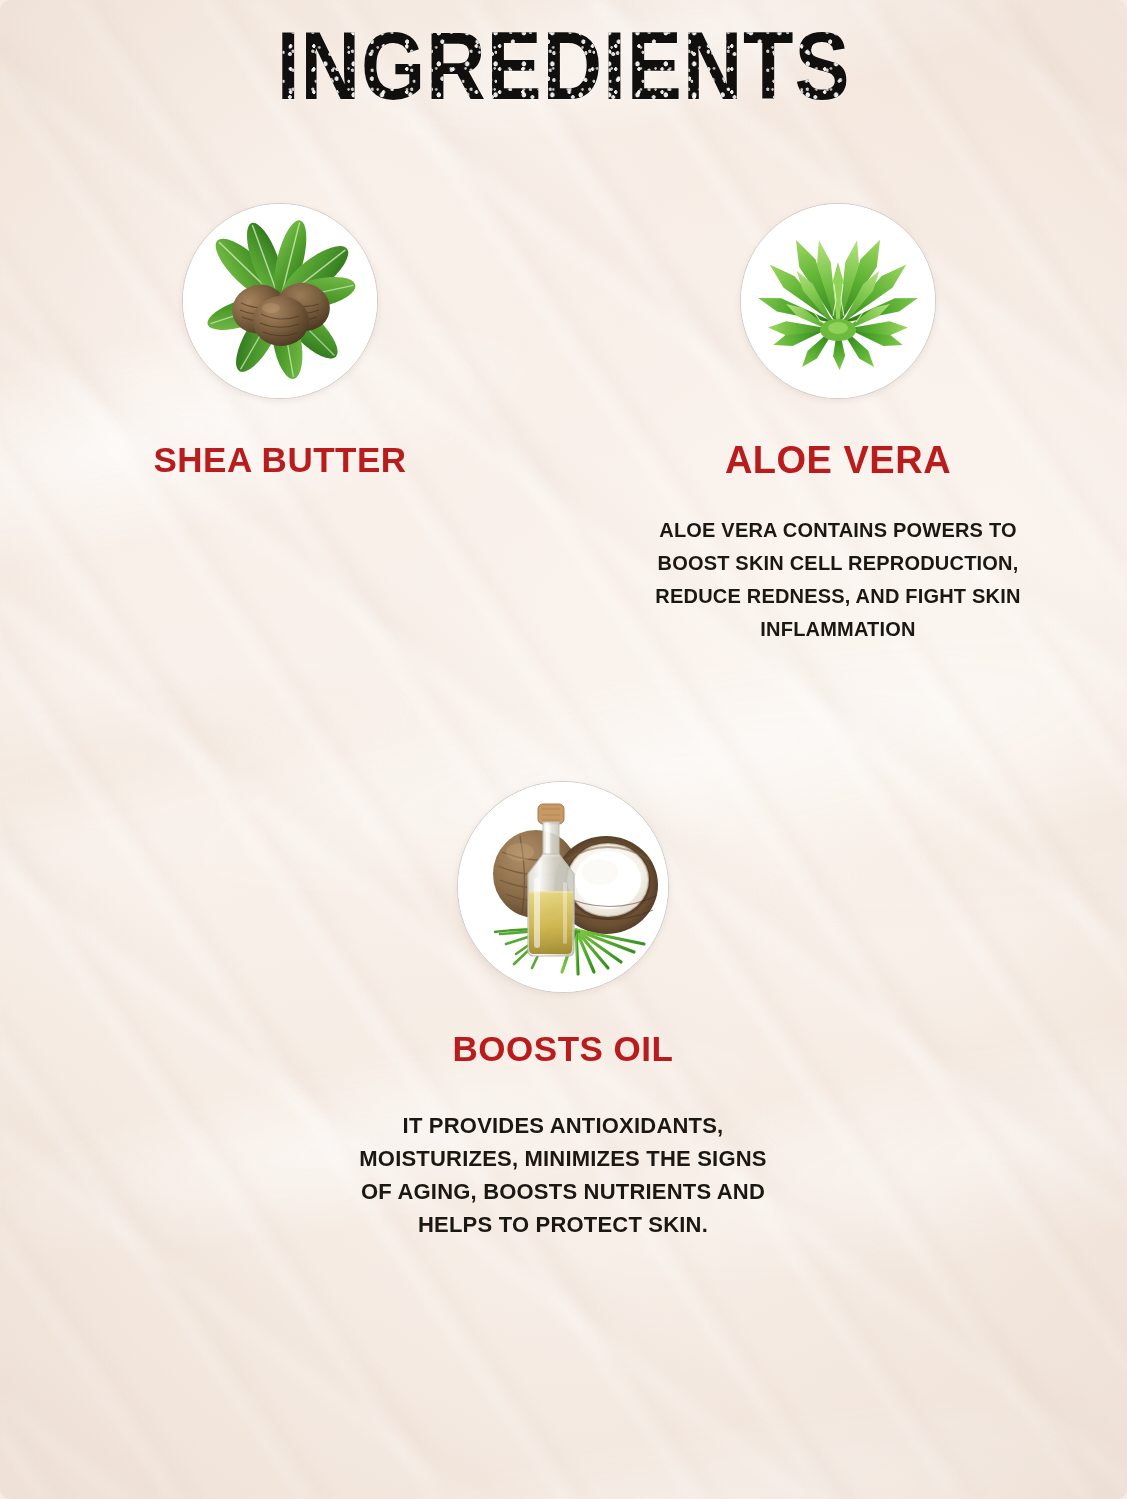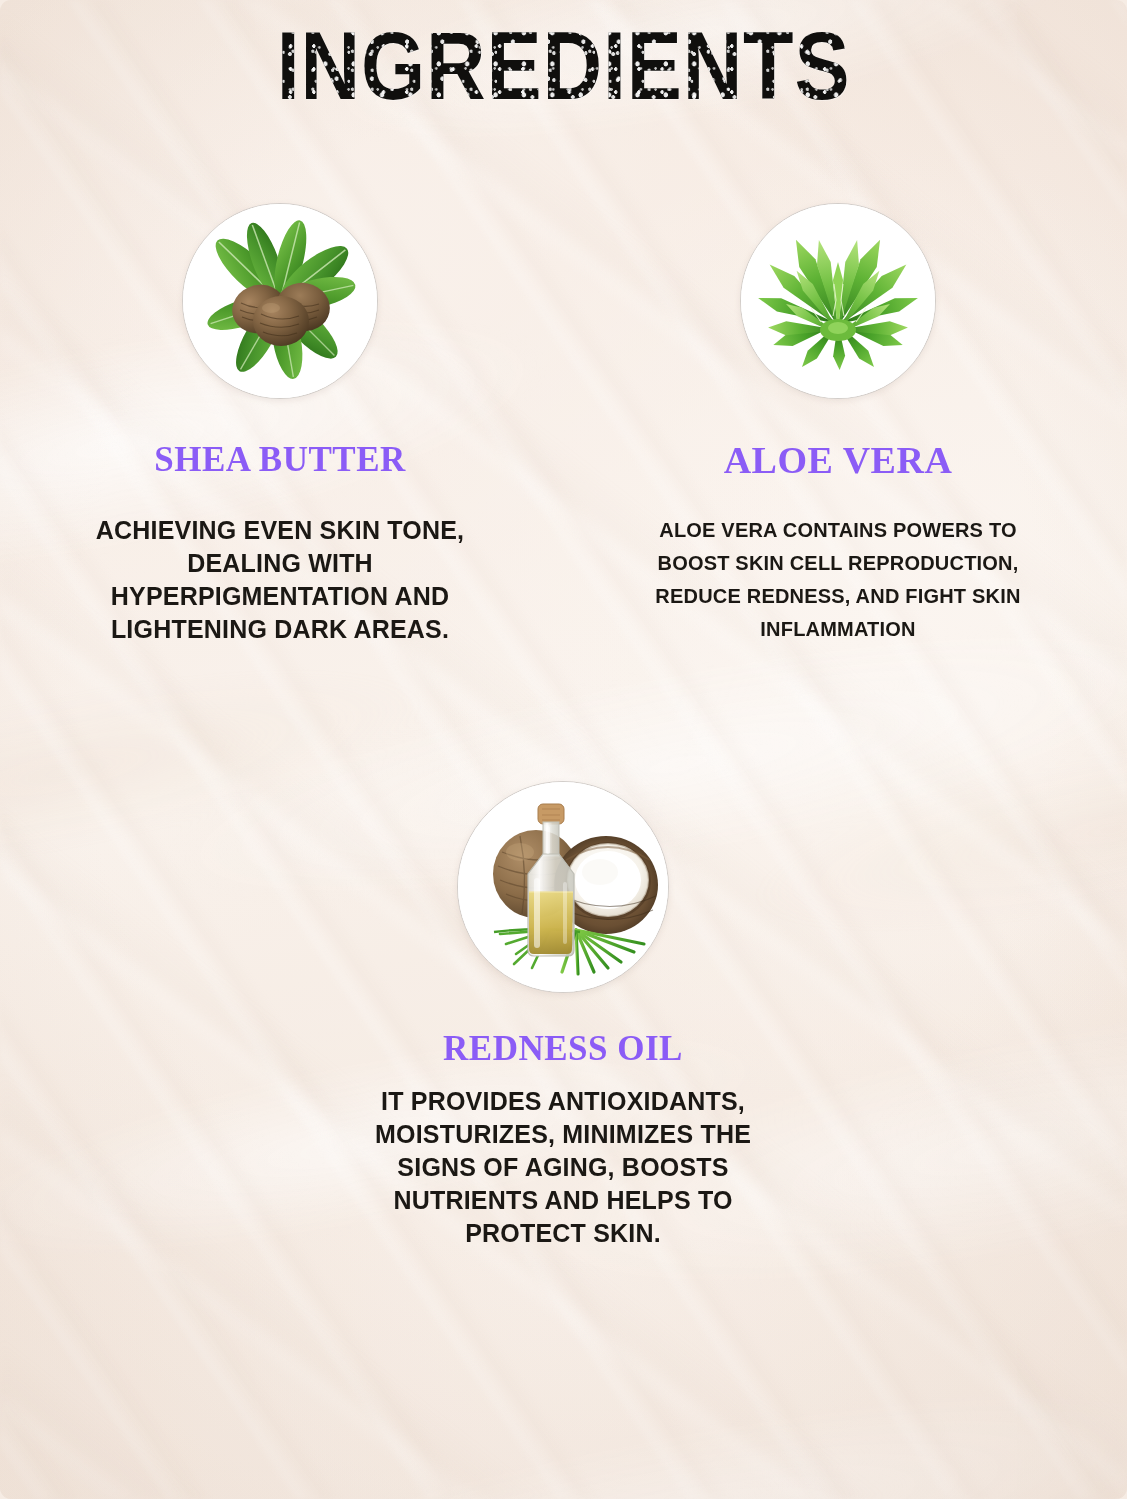--- a/index.html
+++ b/index.html
@@ -154,23 +154,23 @@
     border-radius: 50%;
     background: #ffffff;
     border: 1px solid #d2cdc9;
     box-shadow: 0 2px 6px rgba(170,150,136,.18);
     overflow: hidden;
     margin: 0 auto;
   }
   .circle svg { display: block; }
 
   .item-title {
-    font-family: Liberation Serif, serif;
+    font-family: Liberation Sans, sans-serif;
     font-weight: bold;
-    color: #8b5cf6;
+    color: #b91c1c;
     letter-spacing: .5px;
     white-space: nowrap;
   }
   .item-desc {
     font-family: "Liberation Sans", sans-serif;
     font-weight: bold;
     color: #1b1814;
     letter-spacing: .2px;
   }
 
@@ -183,21 +183,21 @@
   
   #block-aloe { left: 606px; top: 203px; width: 464px; }
   #block-aloe .circle { width: 194px; height: 194px; }
   #block-aloe .item-title { font-size: 38px; line-height: 40px; margin-top: 41px; }
   #block-aloe .item-desc { font-size: 20px; line-height: 33px; margin-top: 34px; padding: 0 28px; }
 
   
   #block-coconut { left: 331px; top: 781px; width: 464px; }
   #block-coconut .circle { width: 210px; height: 210px; }
   #block-coconut .item-title { font-size: 35px; line-height: 40px; margin-top: 36px; }
-  #block-coconut .item-desc { font-size: 25px; line-height: 33px; margin-top: 16px; padding: 0 28px; }
+  #block-coconut .item-desc { font-size: 22px; line-height: 33px; margin-top: 40px; padding: 0 28px; }
 </style>
 </head>
 <body>
 
 <div id="poster">
 
   <div class="bg-layer bg-base"></div>
   <div class="bg-layer bg-ridges"></div>
   <div class="bg-layer bg-streaks"></div>
   <div class="bg-layer bg-streaks2"></div>
@@ -299,21 +299,20 @@
           <g stroke="#3f2d19" stroke-width="1.1" opacity=".55" fill="none">
             <path d="M78 110 q19 9 38 2"></path>
               <path d="M77 119 q20 8 39 1"></path>
               <path d="M80 128 q18 7 34 1"></path>
           </g>
           <ellipse cx="88" cy="104" rx="9" ry="5" fill="#c0a079" opacity=".35"></ellipse>
         </g>
       </svg>
     </div>
     <div class="item-title">SHEA BUTTER</div>
-    <div class="item-desc">ACHIEVING EVEN SKIN TONE, DEALING WITH HYPERPIGMENTATION AND LIGHTENING DARK AREAS.</div>
   </div>
 
   <div class="block" id="block-aloe">
     <div class="circle">
       <svg width="194" height="194" viewBox="0 0 194 194">
         <defs>
           <linearGradient id="alA" x1="0.5" y1="0" x2="0.5" y2="1">
             <stop offset="0%" stop-color="#9ed860"></stop>
               <stop offset="45%" stop-color="#5fb335"></stop>
               <stop offset="100%" stop-color="#2f7d1c"></stop>
@@ -516,17 +515,17 @@
 
           <path d="M71 110 L71 167 q0 5 5 5 L109 172 q5 0 5 -5 L115 110 Z" fill="url(#oilG)" opacity=".9"></path>
           <path d="M71 110 L115 110" stroke="#f0e3a0" stroke-width="1.6" opacity=".9"></path>
 
           <rect x="76" y="96" width="6" height="70" rx="3" fill="#ffffff" opacity=".55"></rect>
           <rect x="105" y="100" width="4" height="62" rx="2" fill="#ffffff" opacity=".35"></rect>
           <rect x="88" y="44" width="4" height="28" rx="2" fill="#ffffff" opacity=".5"></rect>
         </g>
       </svg>
     </div>
-    <div class="item-title">REDNESS OIL</div>
+    <div class="item-title">BOOSTS OIL</div>
     <div class="item-desc">IT PROVIDES ANTIOXIDANTS, MOISTURIZES, MINIMIZES THE SIGNS OF AGING, BOOSTS NUTRIENTS AND HELPS TO PROTECT SKIN.</div>
   </div>
 
 </div>
 
 </body></html>

